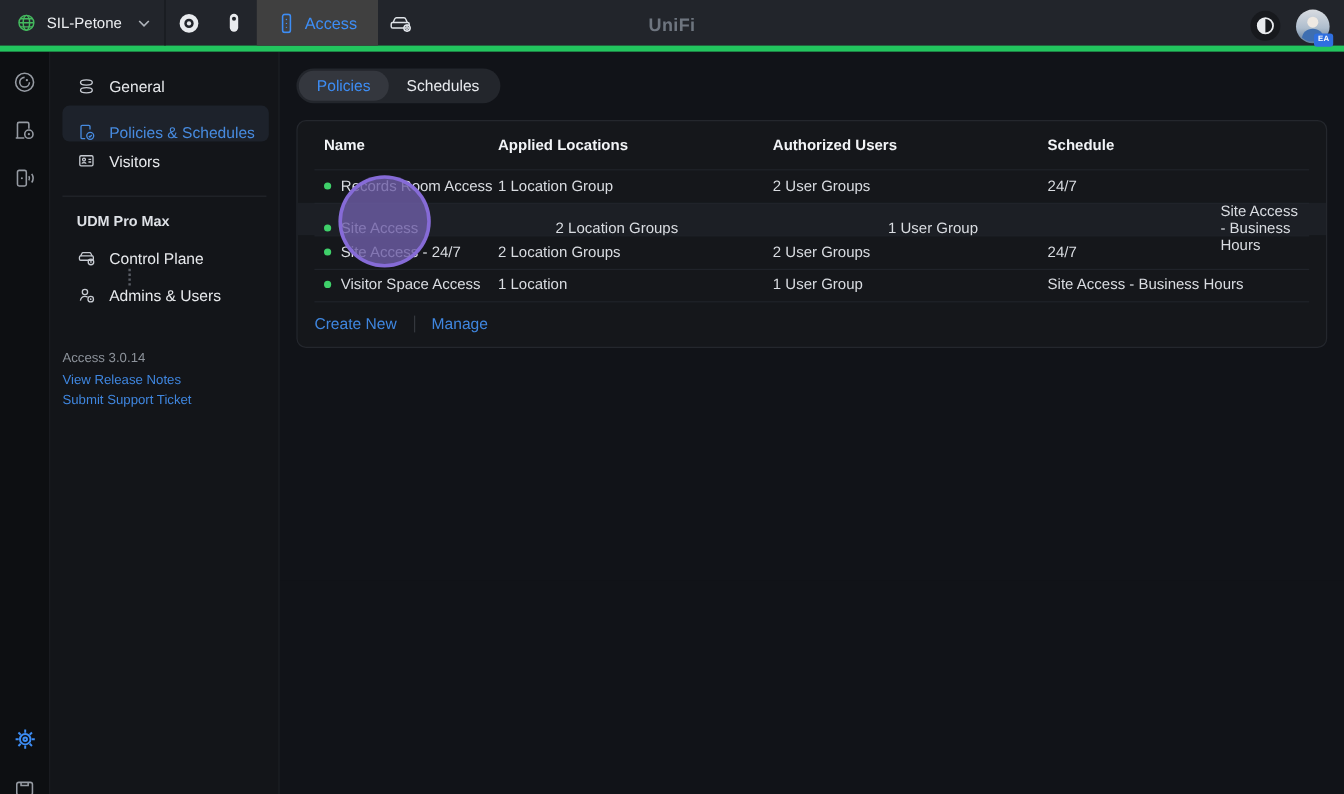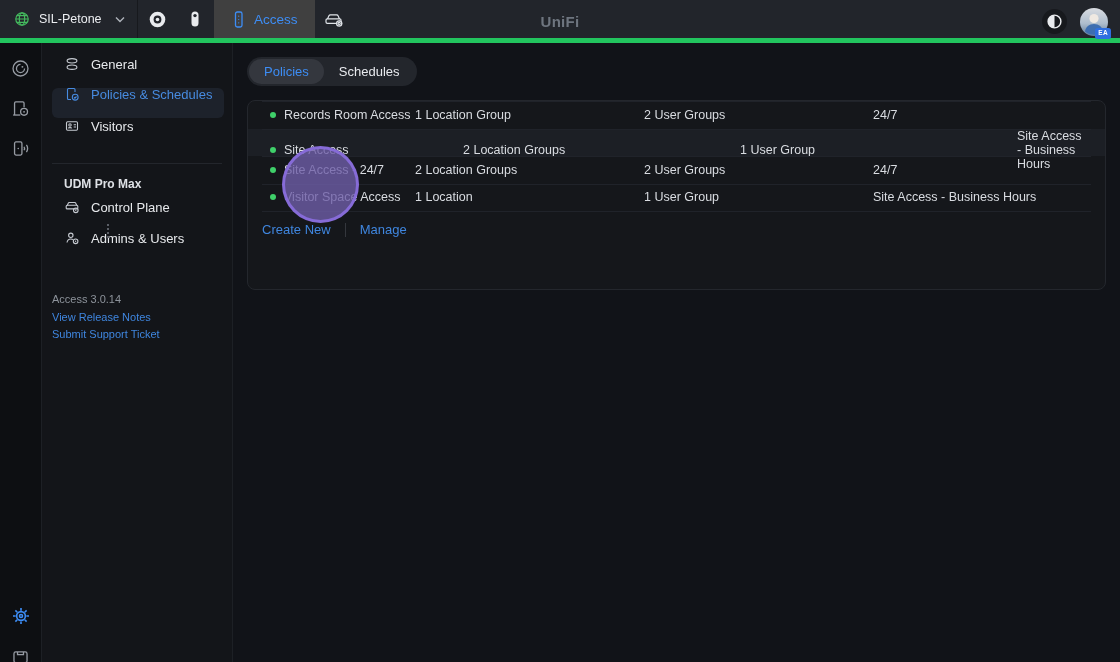--- a/index.html
+++ b/index.html
@@ -39,21 +39,21 @@
           display:flex; flex-direction:column; align-items:center; padding-top:11px; z-index:20; }
   .rail-btn { width:30px; height:28px; margin-bottom:12px; display:flex;
               align-items:center; justify-content:center; cursor:pointer; color:#969ba3; }
   .rail-spacer { flex:1; }
   .rail-btn.settings { color:#3d8df5; margin-bottom:14px; }
   .rail-btn.partial { margin-bottom:-10px; }
 
   
   .sidebar { position:absolute; top:43px; left:42px; width:191px; height:619px;
              background:#131519; border-right:1px solid #1d2025; padding-top:14px; z-index:10; }
-  .side-item { height:30px; margin:0 8px 1px 10px; padding:0 0 16px 12px; border-radius:6px;
+  .side-item { height:30px; margin:0 8px 1px 10px; padding:0 0 0 12px; border-radius:6px;
                display:flex; align-items:center; gap:11px; cursor:pointer;
                color:#e7e9ec; font-size:13px; }
   .side-item .ic { color:#c6cad1; display:flex; }
   .side-item.active { background:#1d222b; color:#478be0;align-items:flex-end; }
   .side-item.active .ic { color:#478be0; }
   .side-divider { border-top:1px solid #23262c; margin:14px 10px 13px 10px; }
   .side-section-title { font-size:12px; font-weight:bold; color:#dee1e6;
                         padding-left:22px; margin-bottom:9px; }
   .device-items { position:relative; }
   .tree-dots { position:absolute; left:65px; top:24px; height:14px;
@@ -289,20 +289,26 @@
   </div>
 </div>
 
 <div class="main">
   <div class="tab-group">
     <div class="tab active">Policies</div>
     <div class="tab">Schedules</div>
   </div>
 
   <div class="card">
+    <div class="thead">
+      <div>Name</div>
+      <div>Applied Locations</div>
+      <div>Authorized Users</div>
+      <div>Schedule</div>
+    </div>
 
     <div class="trow">
       <div class="name-cell">
         <span class="dot"></span>
         <span>Records Room Access ...</span>
       </div>
       <div>1 Location Group</div>
       <div>2 User Groups</div>
       <div>24/7</div>
     </div>

